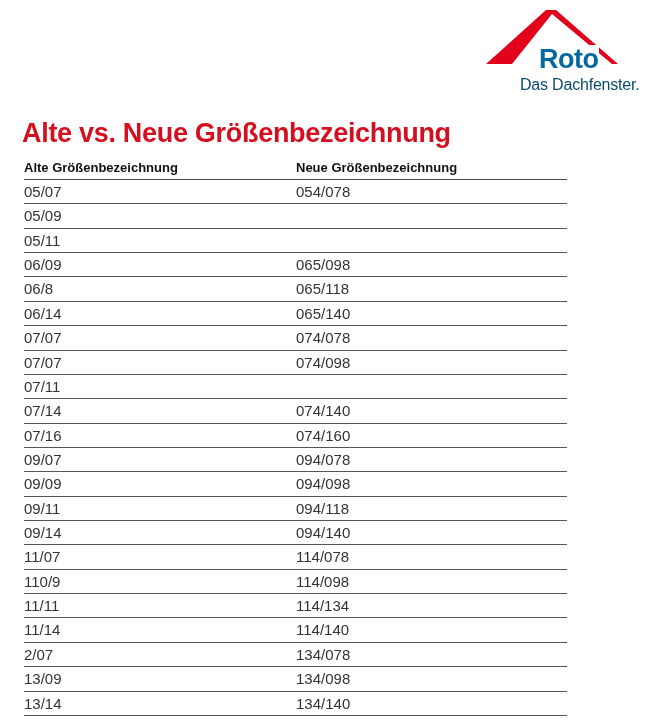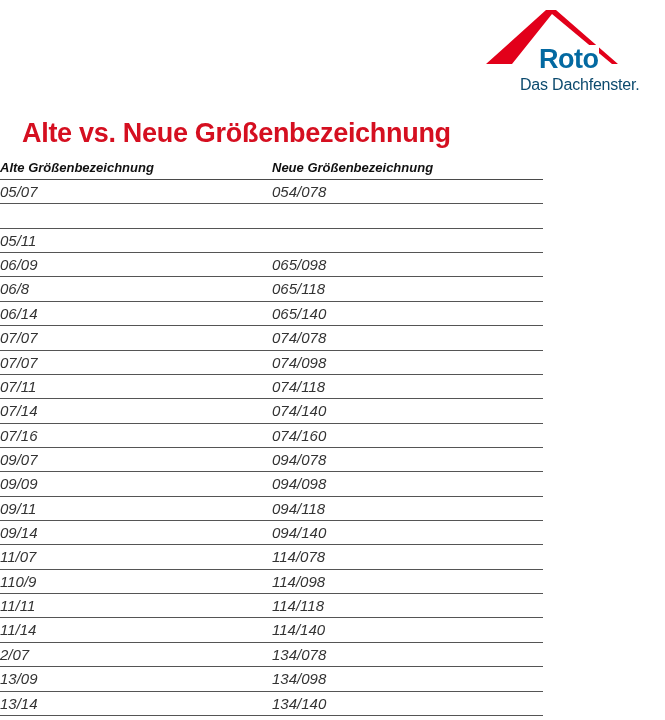--- a/index.html
+++ b/index.html
@@ -55,24 +55,23 @@
       top: 102px;
       margin: 16px;
       font-size: 27px;
       font-weight: bold;
       color: #d50f20;
       letter-spacing: -0.3px;
       white-space: nowrap;
     }
     .table {
       position: absolute;
-      left: 0;
+      left: 24px;
       top: 156px;
       width: 543px;
-      font-style: italic;
     }
     .thead {
       display: flex;
       height: 24px;
       border-bottom: 1.5px solid #4a4a4a;
       box-sizing: border-box;
     }
     .thead .cell {
       font-weight: bold;
       font-size: 13px;
@@ -110,20 +109,21 @@
   <div class="thead">
     <div class="cell c1">Alte Größenbezeichnung</div>
     <div class="cell c2">Neue Größenbezeichnung</div>
   </div>
   <div id="tbody">
       <div class="row">
         <div class="cell c1">05/07</div>
         <div class="cell c2">054/078</div>
       </div>
       <div class="row">
+        <div class="cell c1">05/09</div>
       </div>
       <div class="row">
         <div class="cell c1">05/11</div>
       </div>
       <div class="row">
         <div class="cell c1">06/09</div>
         <div class="cell c2">065/098</div>
       </div>
       <div class="row">
         <div class="cell c1">06/8</div>
@@ -136,21 +136,20 @@
       <div class="row">
         <div class="cell c1">07/07</div>
         <div class="cell c2">074/078</div>
       </div>
       <div class="row">
         <div class="cell c1">07/07</div>
         <div class="cell c2">074/098</div>
       </div>
       <div class="row">
         <div class="cell c1">07/11</div>
-        <div class="cell c2">074/118</div>
       </div>
       <div class="row">
         <div class="cell c1">07/14</div>
         <div class="cell c2">074/140</div>
       </div>
       <div class="row">
         <div class="cell c1">07/16</div>
         <div class="cell c2">074/160</div>
       </div>
       <div class="row">
@@ -172,21 +171,21 @@
       <div class="row">
         <div class="cell c1">11/07</div>
         <div class="cell c2">114/078</div>
       </div>
       <div class="row">
         <div class="cell c1">110/9</div>
         <div class="cell c2">114/098</div>
       </div>
       <div class="row">
         <div class="cell c1">11/11</div>
-        <div class="cell c2">114/118</div>
+        <div class="cell c2">114/134</div>
       </div>
       <div class="row">
         <div class="cell c1">11/14</div>
         <div class="cell c2">114/140</div>
       </div>
       <div class="row">
         <div class="cell c1">2/07</div>
         <div class="cell c2">134/078</div>
       </div>
       <div class="row">

